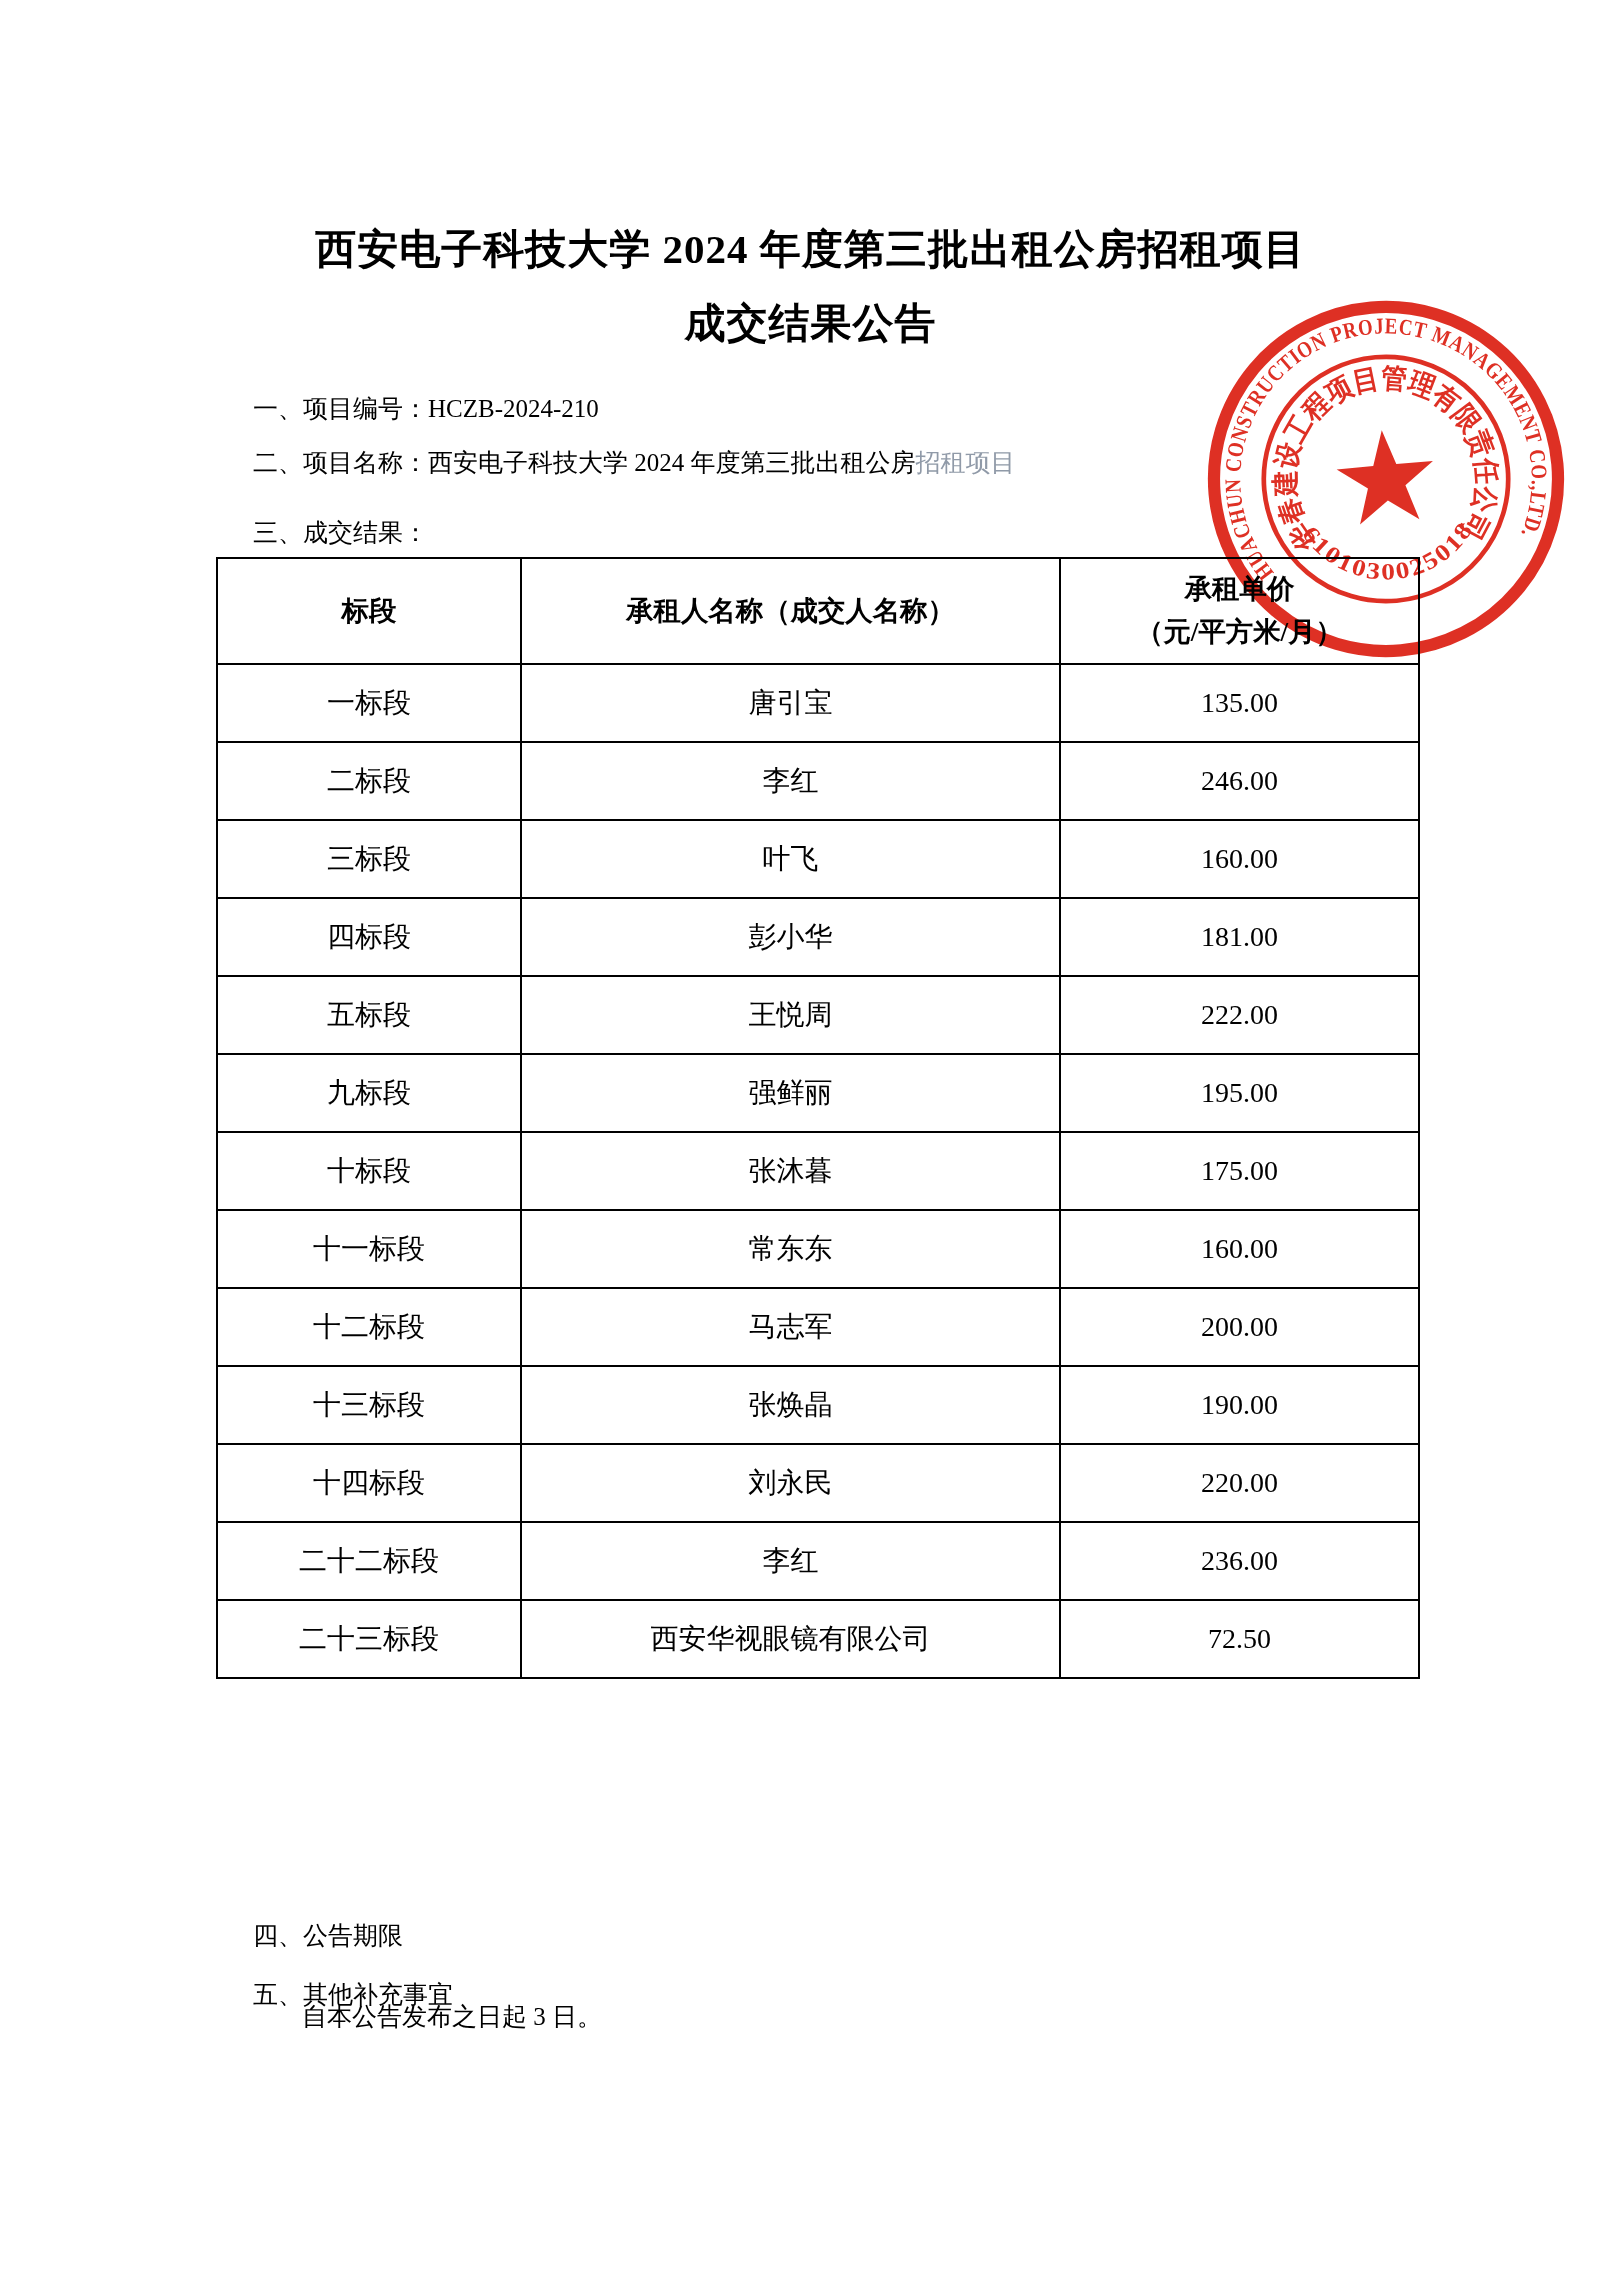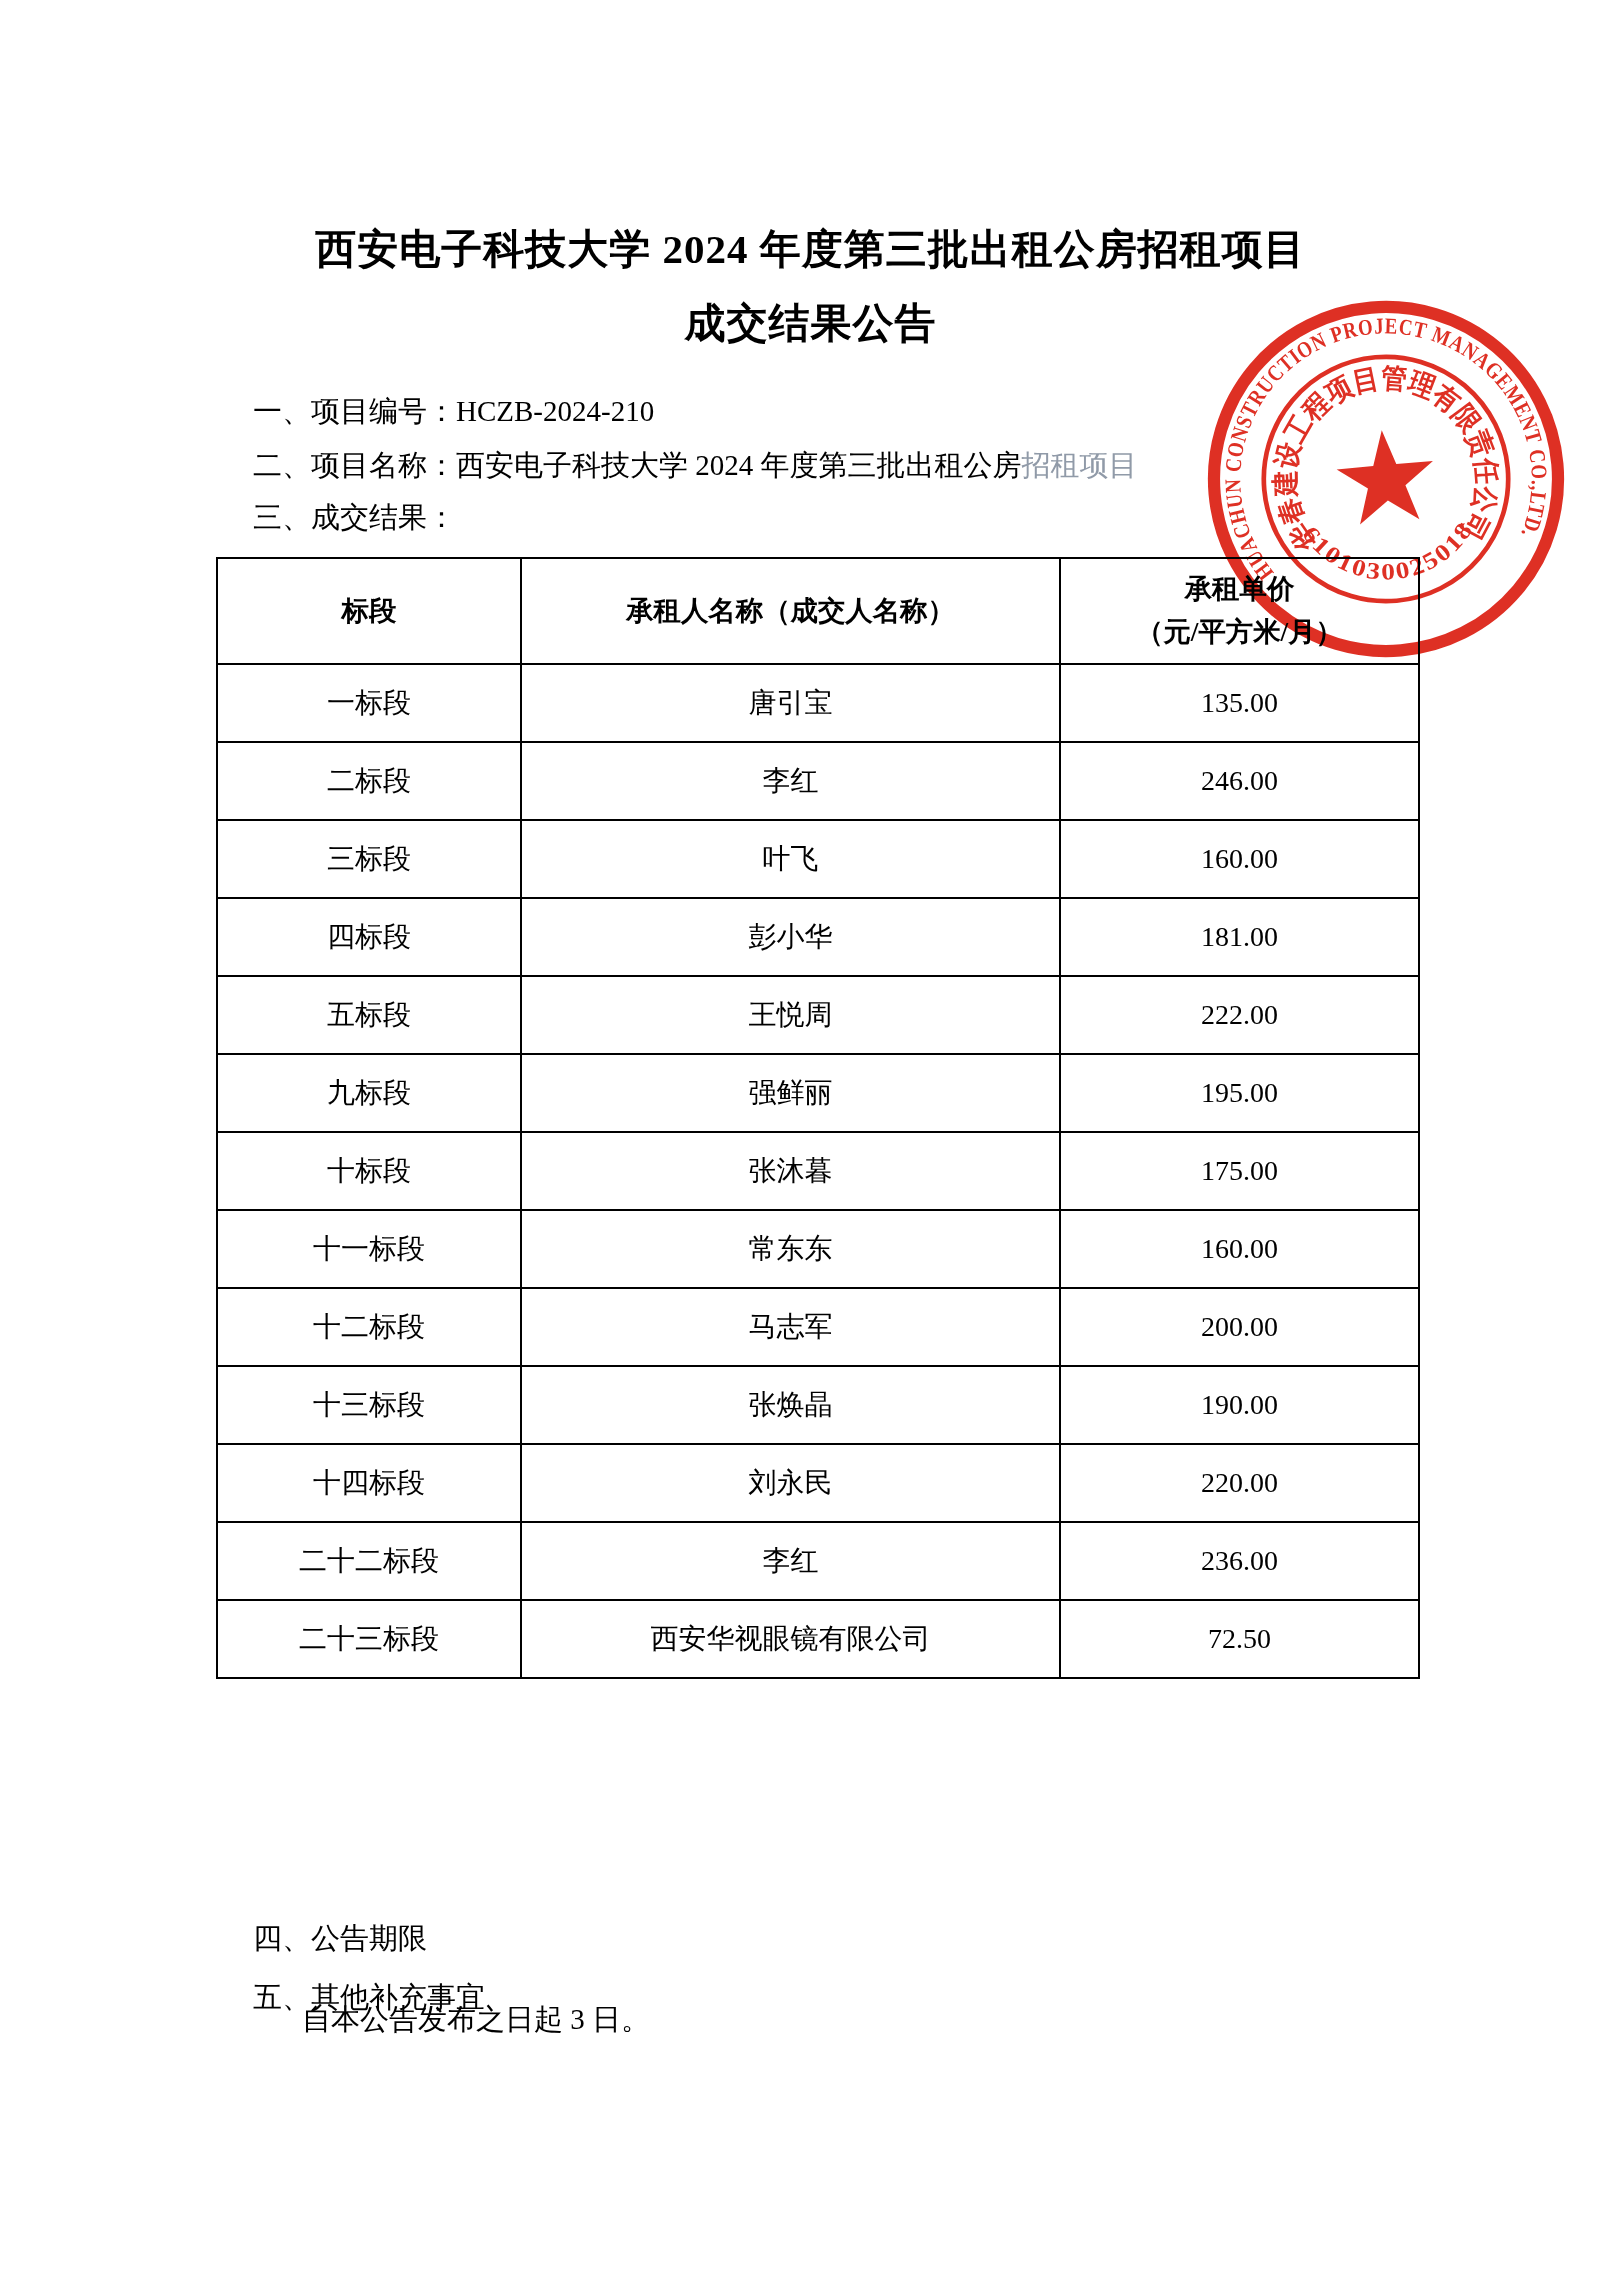--- a/index.html
+++ b/index.html
@@ -13,25 +13,25 @@
   }
   .title {
     position:absolute; left:0; width:100%;
     text-align:center; font-weight:bold; font-size:41px;
     letter-spacing:1px; white-space:nowrap;
   }
   .t1 { top:222px; }
   .t2 { top:296px; }
   .body-line {
     position:absolute; left:253px;
-    font-size:29px; white-space:nowrap;
+    font-size:25px; white-space:nowrap;
   }
   .l1 { top:392px; }
   .l2 { top:446px; }
-  .l3 { top:498px; }
+  .l3 { top:516px; }
   .f4 { top:1919px; }
   .f4b { top:2000px; left:302px; }
   .f5 { top:1950px;margin-top:28px; }
   table.results {
     position:absolute; left:216px; top:557px;
     width:1202px;
     border-collapse:collapse; table-layout:fixed;
   }
   .results th, .results td {
     border:2px solid #000;

